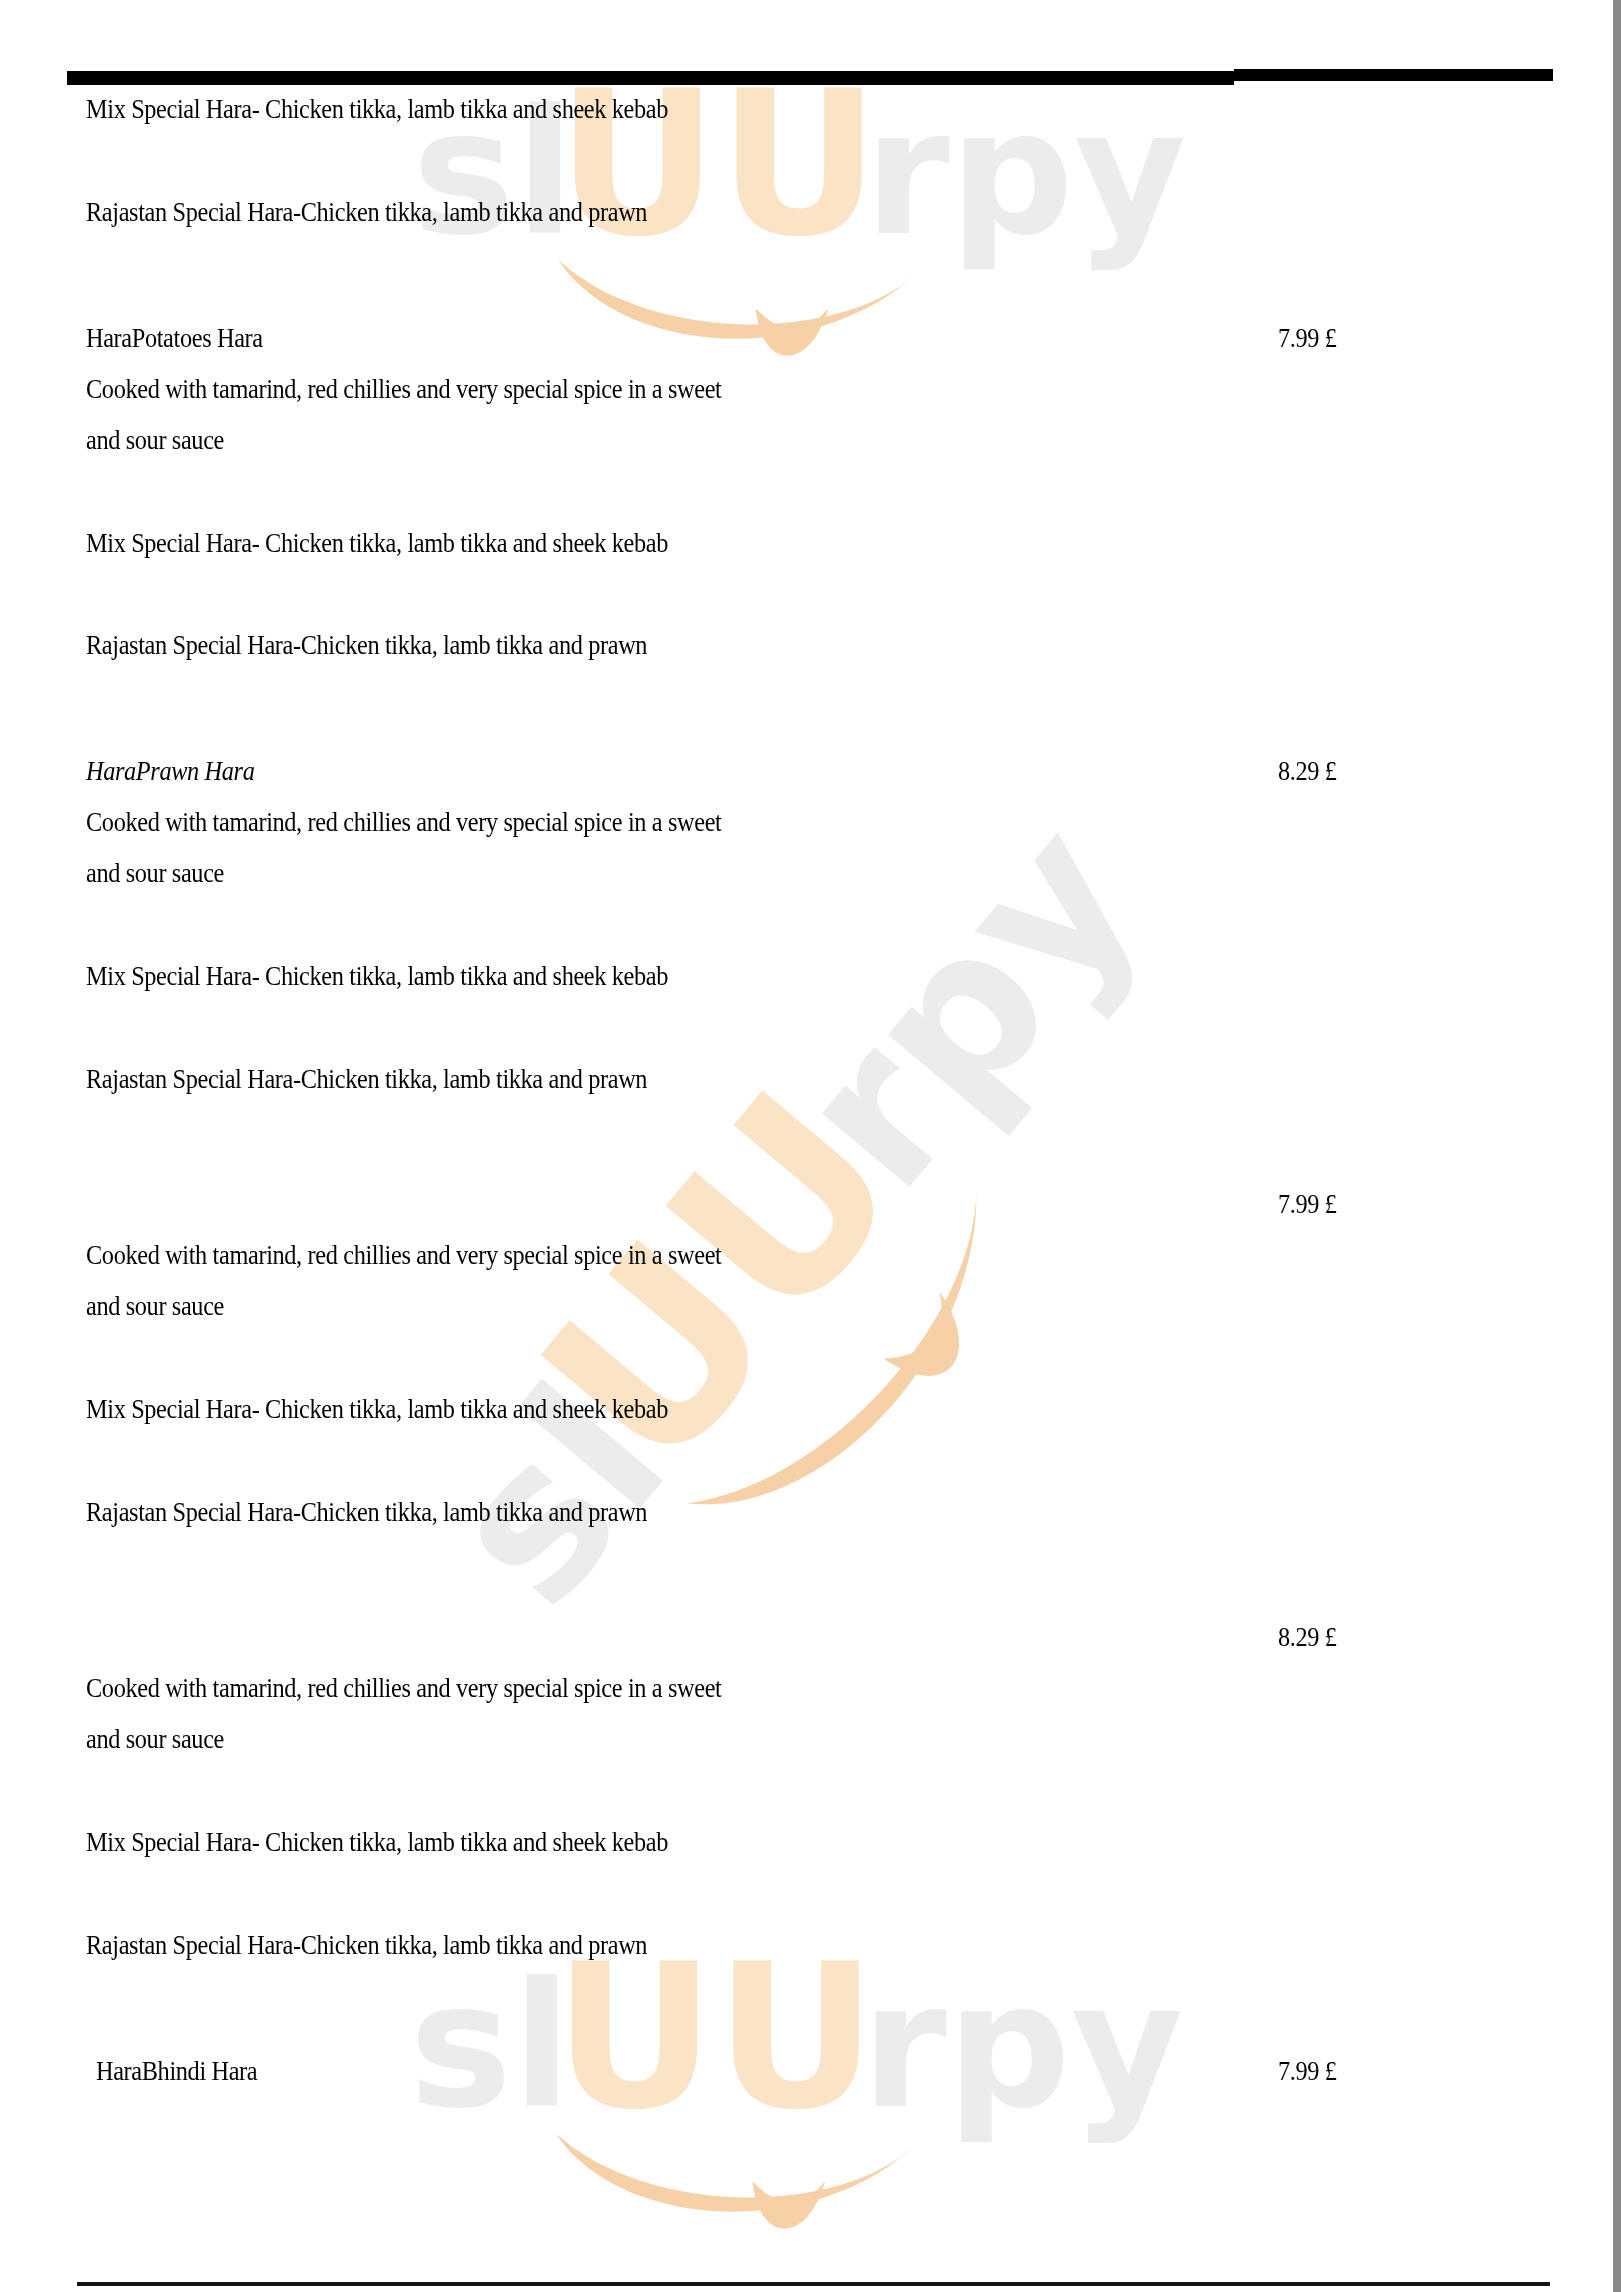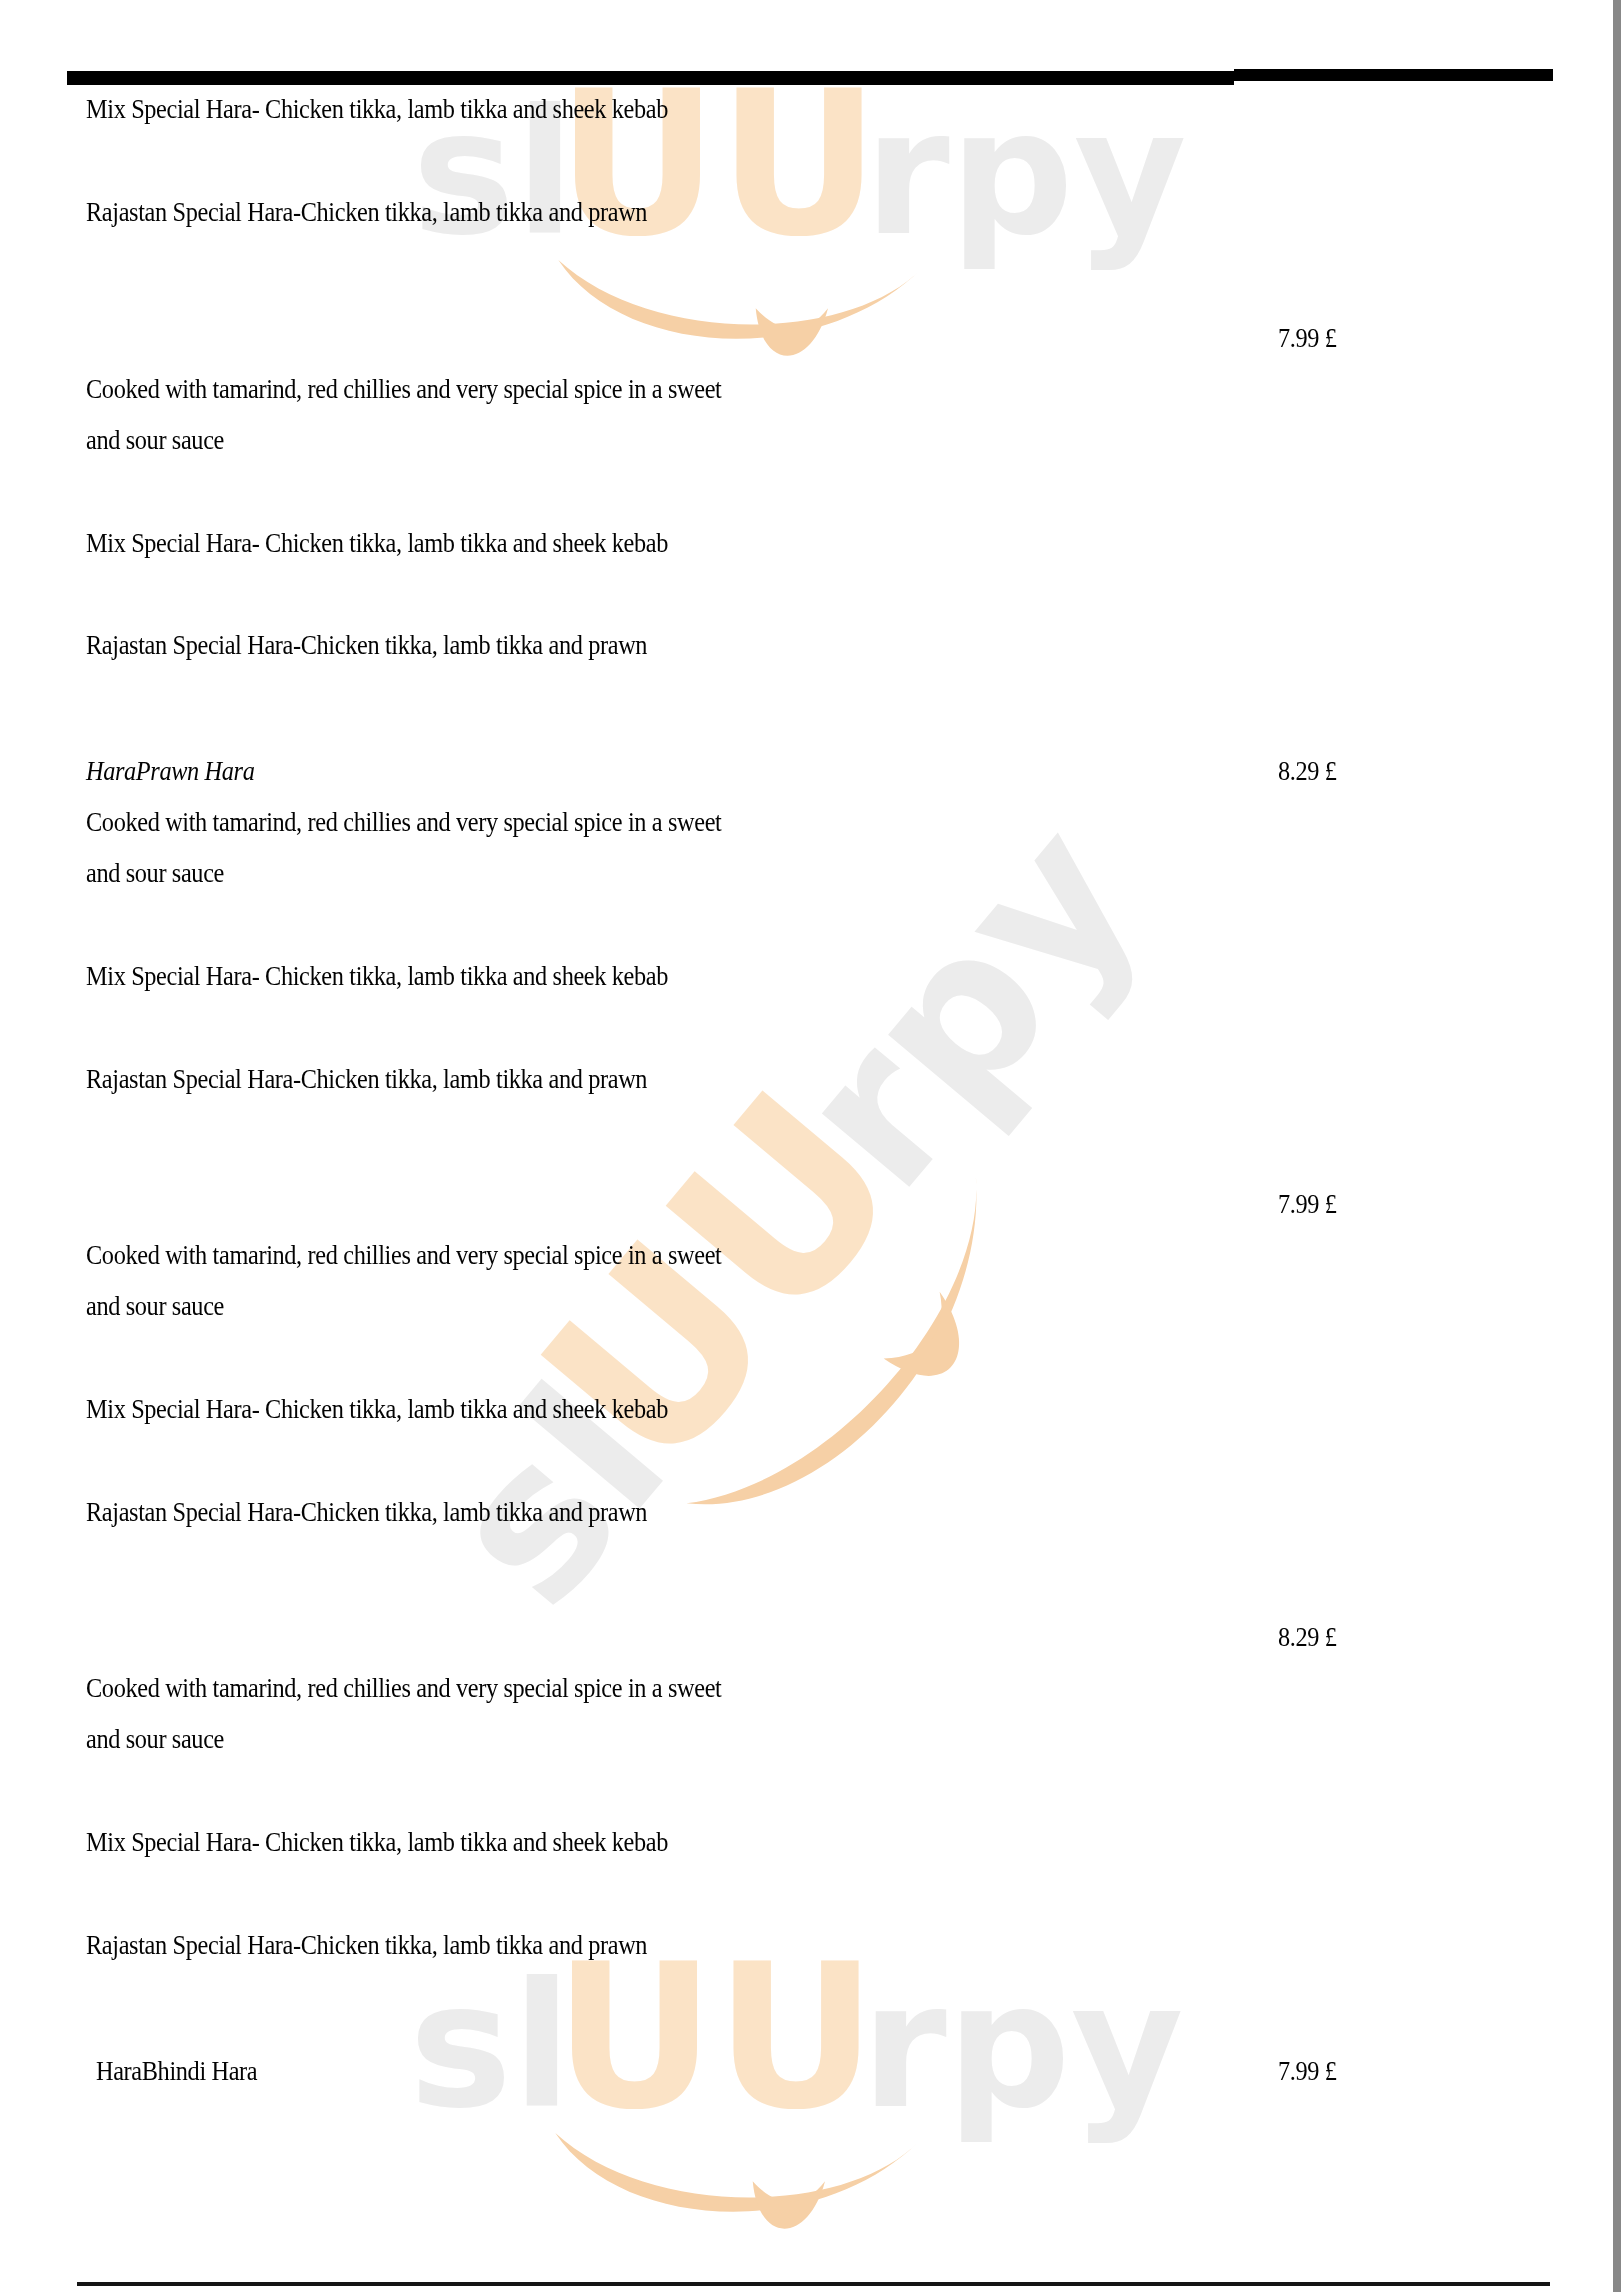--- a/index.html
+++ b/index.html
@@ -57,20 +57,21 @@
     <text class="wm-logo-text seg-0" x="0" y="122" font-size="115" fill="#ececec">sl</text>
     <text class="wm-logo-text seg-1" x="96" y="122" font-size="132" fill="#fbe3c6">UU</text>
     <text class="wm-logo-text seg-2" x="300" y="122" font-size="115" fill="#ececec">rpy</text>
     <path class="smile" d="M97 140 C 140 205, 270 212, 338 146 C 288 196, 158 196, 97 140 Z" fill="#f6d0a6"></path>
     <path class="tongue" d="M228 172 C 232 215, 265 213, 276 172 C 262 190, 244 190, 228 172 Z" fill="#f6d0a6"></path>
   </svg></div>
     </div>
   <div id="content" class="content-layer">
       <div class="line" style="top: 82px; left: 86px;"><span>Mix Special Hara- Chicken tikka, lamb tikka and sheek kebab</span></div>
       <div class="line" style="top: 185px; left: 86px;"><span>Rajastan Special Hara-Chicken tikka, lamb tikka and prawn</span></div>
+      <div class="line" style="top: 311px; left: 86px;"><span>HaraPotatoes Hara</span></div>
       <div class="line" style="top: 311px; left: 1278px;"><span>7.99 £</span></div>
       <div class="line" style="top: 362px; left: 86px;"><span>Cooked with tamarind, red chillies and very special spice in a sweet</span></div>
       <div class="line" style="top: 413px; left: 86px;"><span>and sour sauce</span></div>
       <div class="line" style="top: 516px; left: 86px;"><span>Mix Special Hara- Chicken tikka, lamb tikka and sheek kebab</span></div>
       <div class="line" style="top: 618px; left: 86px;"><span>Rajastan Special Hara-Chicken tikka, lamb tikka and prawn</span></div>
       <div class="line" style="top: 744px; left: 86px; font-style: italic;"><span>HaraPrawn Hara</span></div>
       <div class="line" style="top: 744px; left: 1278px;"><span>8.29 £</span></div>
       <div class="line" style="top: 795px; left: 86px;"><span>Cooked with tamarind, red chillies and very special spice in a sweet</span></div>
       <div class="line" style="top: 846px; left: 86px;"><span>and sour sauce</span></div>
       <div class="line" style="top: 949px; left: 86px;"><span>Mix Special Hara- Chicken tikka, lamb tikka and sheek kebab</span></div>

